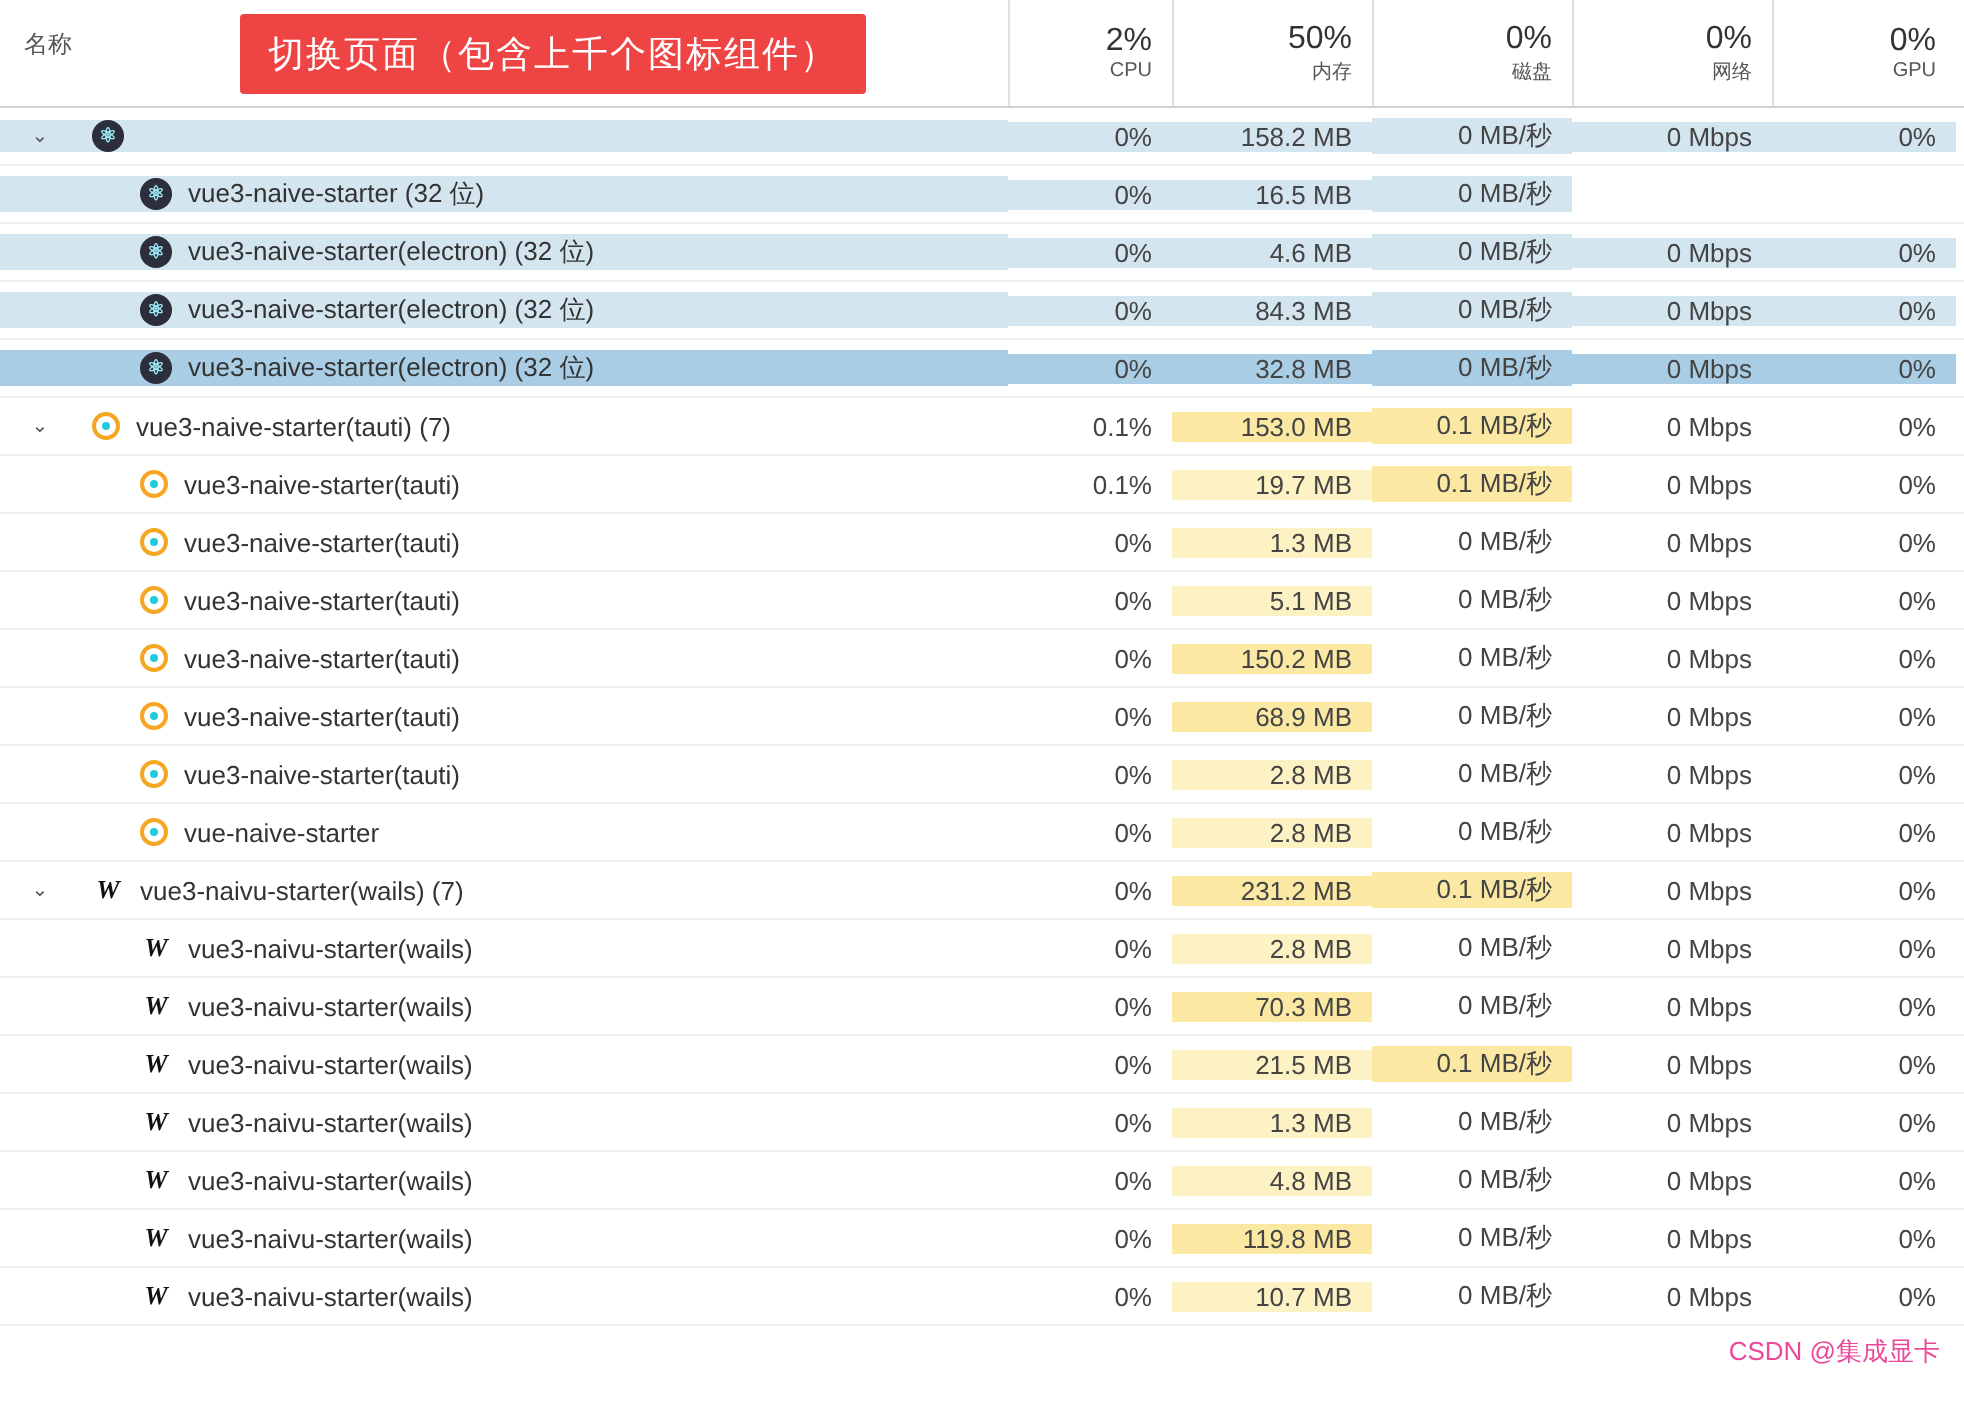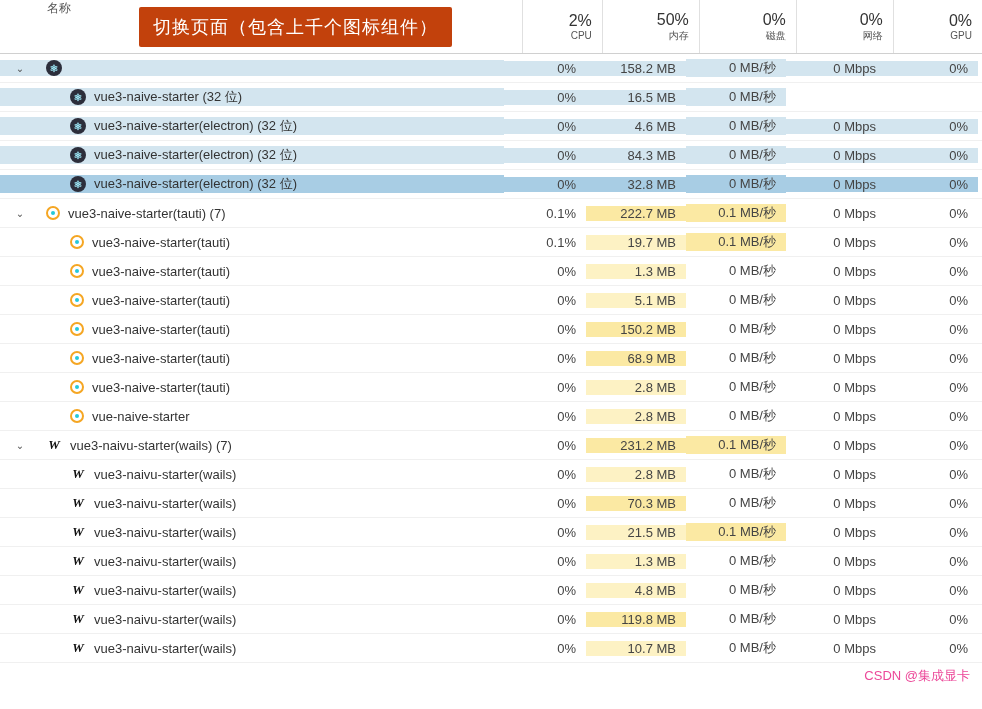--- a/index.html
+++ b/index.html
@@ -1,20 +1,20 @@
 <!DOCTYPE html>
 <html><head>
 <meta charset="utf-8">
 <style>
 * { box-sizing: border-box; margin: 0; padding: 0; }
 body { font-family: "Microsoft YaHei", "Segoe UI", sans-serif; font-size: 13px; color: #333; background: #fff; width: 982px; }
 .container { width: 982px; }
 .header { display: flex; border-bottom: 1px solid #d0d0d0; height: 54px; }
-.header-name { width: 504px; display: flex; align-items: flex-start; padding: 0 0 8px 12px; color: #555; font-size: 12px; position: relative; margin-left: 35px; }
-.banner { position: absolute; top: 7px; left: 104px; background: #c2410c; color: #fff; font-size: 18px; padding: 8px 14px; border-radius: 2px; letter-spacing: 1px; }
+.header-name { width: 504px; display: flex; align-items: center; padding: 0 0 8px 12px; color: #555; font-size: 12px; position: relative; }
+.banner { position: absolute; top: 7px; left: 120px; background: #ef4444; color: #fff; font-size: 18px; padding: 8px 14px; border-radius: 2px; letter-spacing: 1px; }
 .header-col { border-left: 1px solid #e0e0e0; display: flex; flex-direction: column; align-items: flex-end; justify-content: center; padding: 0 10px 0 0; }
 .header-col .pct { font-size: 16px; color: #333; }
 .header-col .lbl { font-size: 10px; color: #555; }
 .w-cpu { width: 82px; }
 .w-mem { width: 100px; }
 .w-disk { width: 100px; }
 .w-net { width: 100px; }
 .w-gpu { width: 92px; }
 .row { display: flex; height: 29px; align-items: center; border-bottom: 1px solid #f0f0f0; }
 .row.group { font-size: 13px; }
@@ -132,21 +132,21 @@
         <div class="cell w-gpu">0%</div>
       </div>
       <div class="row group">
         <div class="name-cell">
           <span class="chevron">⌄</span>
           <span style="width: 12px;"></span>
           <span class="icn icn-tauti"></span>
           <span>vue3-naive-starter(tauti) (7)</span>
         </div>
         <div class="cell w-cpu">0.1%</div>
-        <div class="cell w-mem hl-yellow-mem2">222.7 MB</div>
+        <div class="cell w-mem hl-yellow-mem2">153.0 MB</div>
         <div class="cell w-disk hl-yellow-mem2">0.1 MB/秒</div>
         <div class="cell w-net">0 Mbps</div>
         <div class="cell w-gpu">0%</div>
       </div>
       <div class="row child">
         <div class="name-cell">
           <span class="indent"></span>
           <span style="width: 12px;"></span>
           <span class="icn icn-tauti"></span>
           <span>vue3-naive-starter(tauti)</span>

